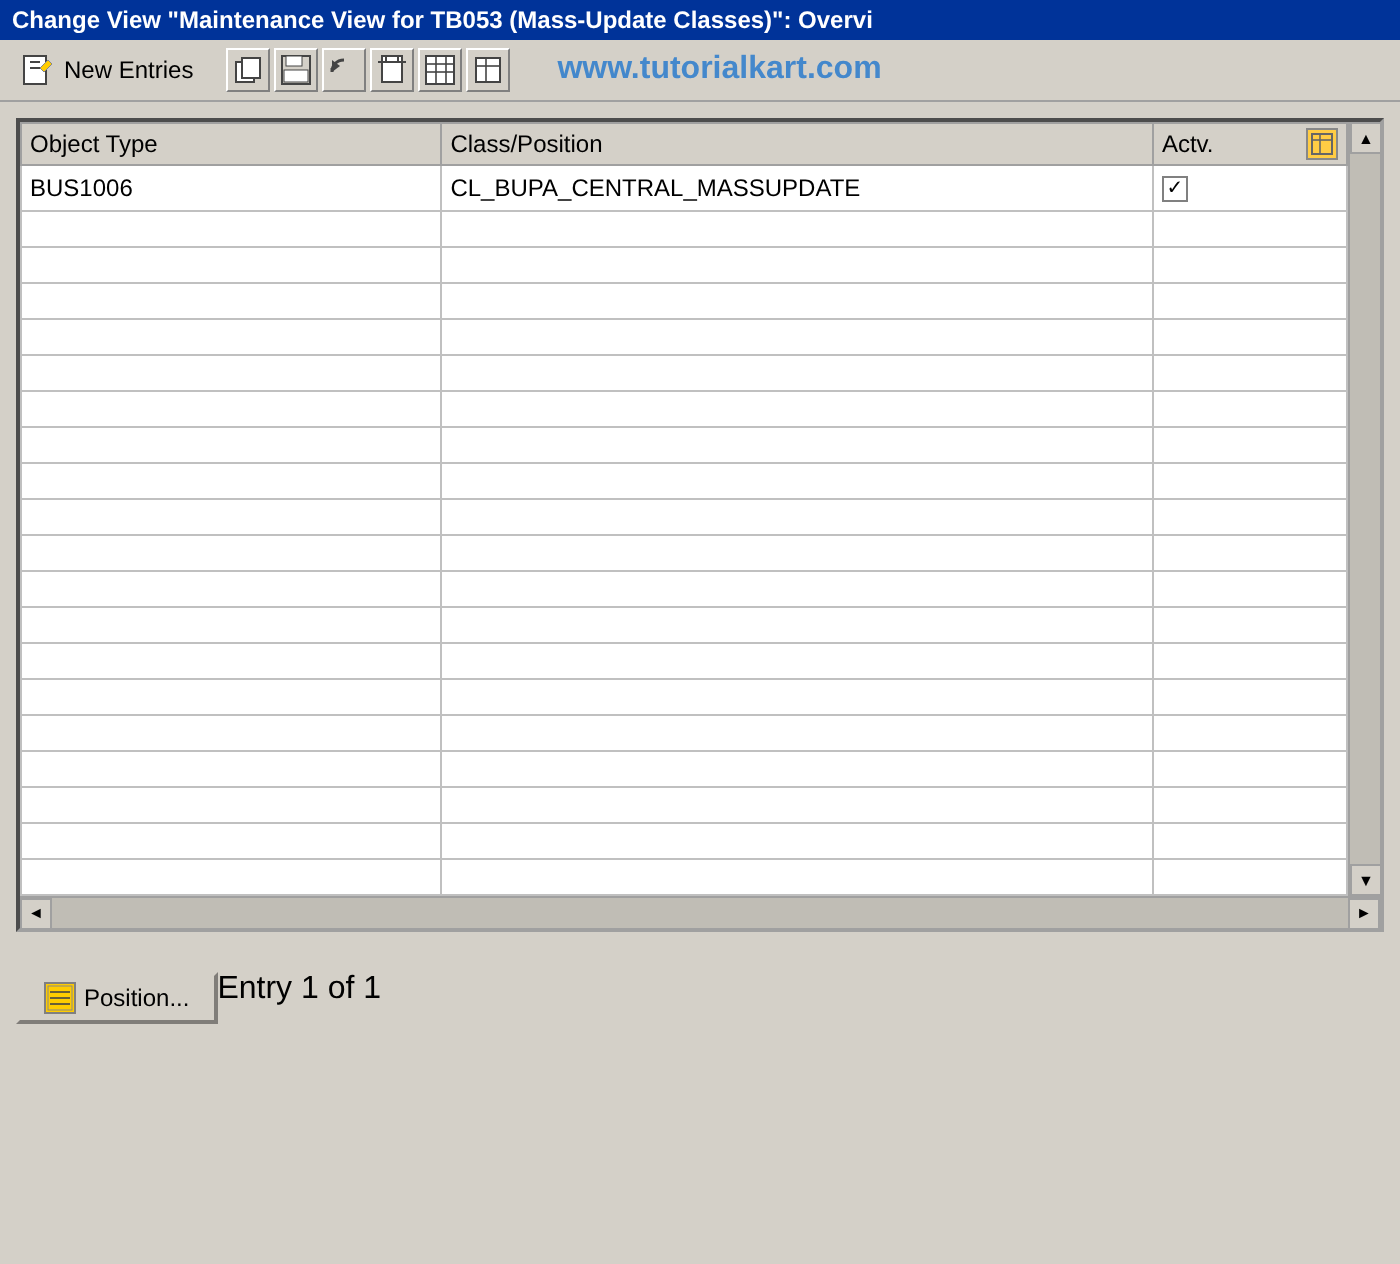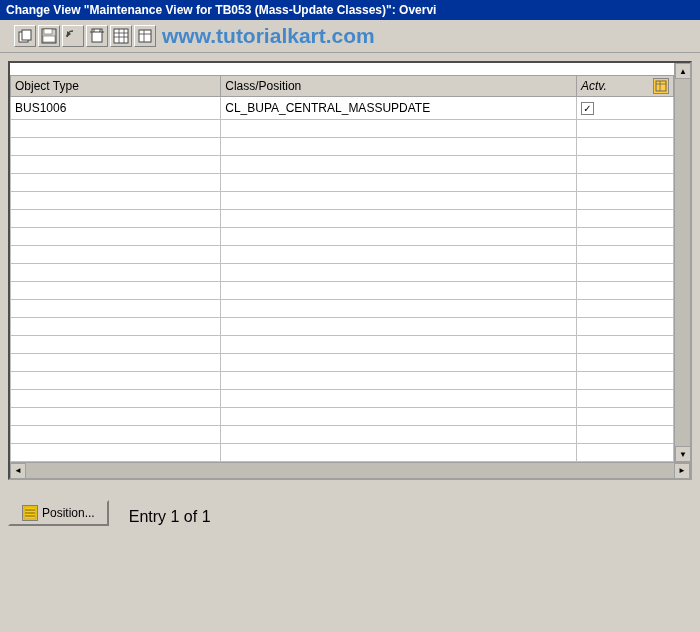--- a/index.html
+++ b/index.html
@@ -59,23 +59,23 @@
     }
     .new-entries-icon {
       width: 18px;
       height: 18px;
       display: flex;
       align-items: center;
       justify-content: center;
     }
     .watermark {
       color: #4488cc;
-      font-size: 21px;
+      font-size: 16px;
       font-weight: bold;
-      margin-left: 2px;
+      margin-left: 20px;
     }
     .main-content {
       padding: 8px;
     }
     .table-container {
       border: 2px inset #a0a0a0;
       background: white;
     }
     .table-title {
       background: #d4d0c8;
@@ -104,21 +104,20 @@
     .col-object-type { width: 130px; }
     .col-class { width: 220px; }
     .col-actv { width: 60px; text-align: center; }
     .table-wrapper {
       display: flex;
       position: relative;
     }
     .table-inner {
       flex: 1;
       overflow: hidden;
-      margin-top: 12px;
     }
     .vert-scrollbar {
       width: 16px;
       background: #d4d0c8;
       border-left: 1px solid #a0a0a0;
       display: flex;
       flex-direction: column;
     }
     .scroll-up-btn, .scroll-down-btn {
       width: 16px;
@@ -171,22 +170,21 @@
       cursor: pointer;
     }
     .checkbox.checked::after {
       content: '✓';
       font-size: 10px;
       color: #000;
     }
     .footer {
       padding: 12px 8px;
       display: flex;
-      align-items: flex-end;
-      gap: 20px;
+      align-items: flex-start;
     }
     .position-btn {
       display: flex;
       align-items: center;
       gap: 4px;
       background: #d4d0c8;
       border: 2px outset #d4d0c8;
       padding: 3px 12px;
       cursor: pointer;
       font-size: 12px;
@@ -205,21 +203,20 @@
       font-size: 16px;
     }
     .empty-row td {
       background: white;
     }
     
     .col-header-actv {
       display: flex;
       align-items: center;
       justify-content: space-between;
-      font-style: italic;
     }
     .col-icon {
       width: 16px;
       height: 16px;
       background: #ffcc44;
       border: 1px solid #888;
       display: flex;
       align-items: center;
       justify-content: center;
       font-size: 8px;
@@ -227,20 +224,32 @@
   </style>
 </head>
 <body>
 
 <div class="title-bar">
   <span>Change View "Maintenance View for TB053 (Mass-Update Classes)": Overvi</span>
 </div>
 
 <div class="toolbar">
 
+  <div class="new-entries-btn">
+    <div class="new-entries-icon">
+
+      <svg width="18" height="18" viewBox="0 0 18 18">
+        <rect x="2" y="2" width="11" height="14" fill="white" stroke="#444" stroke-width="1"></rect>
+        <line x1="5" y1="5" x2="10" y2="5" stroke="#444" stroke-width="1"></line>
+        <line x1="5" y1="8" x2="10" y2="8" stroke="#444" stroke-width="1"></line>
+        <polygon points="12,10 16,6 14,4 10,8" fill="#ffcc00" stroke="#888" stroke-width="0.5"></polygon>
+      </svg>
+    </div>
+    <span>New Entries</span>
+  </div>
 
   <div class="toolbar-separator"></div>
 
   <div class="toolbar-group">
     <div class="toolbar-btn" title="Copy">
       <svg width="16" height="16" viewBox="0 0 16 16">
         <rect x="2" y="4" width="9" height="10" fill="white" stroke="#444" stroke-width="1"></rect>
         <rect x="5" y="2" width="9" height="10" fill="white" stroke="#444" stroke-width="1"></rect>
       </svg>
     </div>

